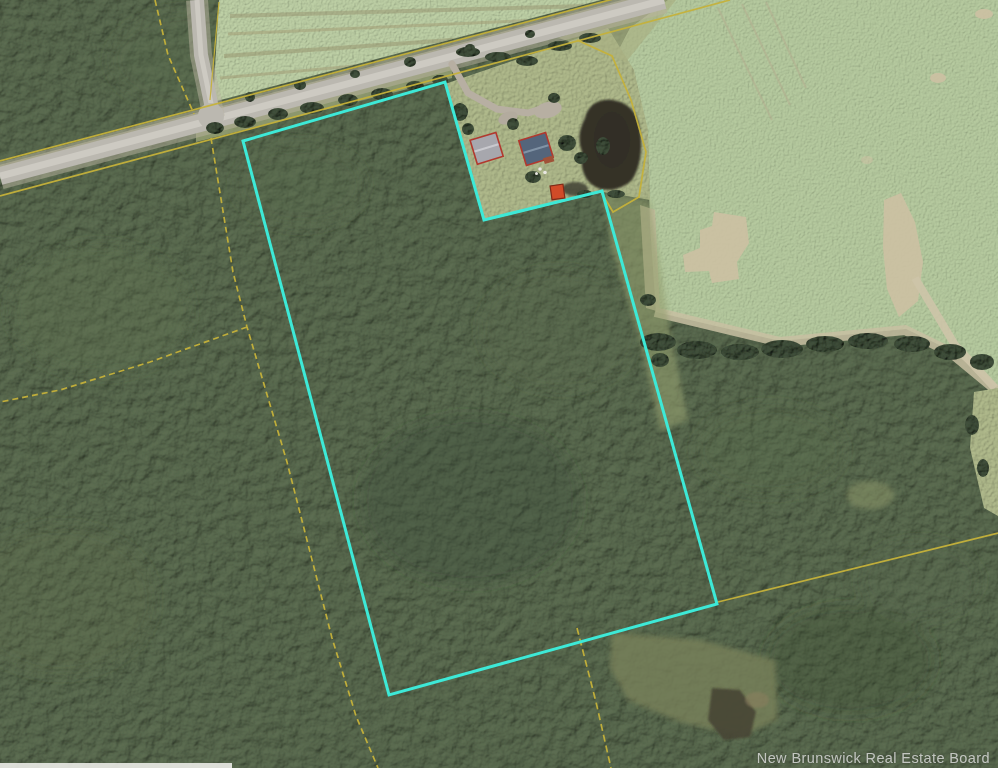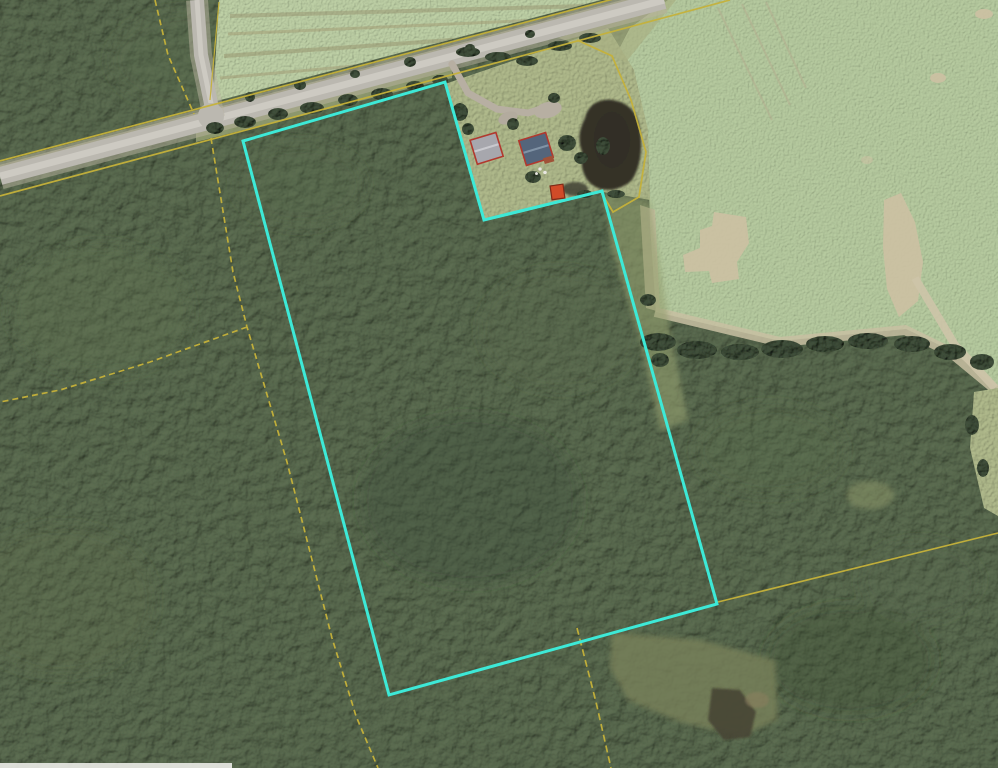--- a/index.html
+++ b/index.html
@@ -237,13 +237,14 @@
     <g fill="#e8e6e0">
       <circle cx="540" cy="169" r="1.8"></circle>
           <circle cx="545" cy="172.5" r="1.8"></circle>
           <circle cx="536.5" cy="173.5" r="1.5"></circle>
     </g>
   </g>
 
   <rect x="0" y="763" width="232" height="5" opacity="0.9" fill="#ecece8"></rect>
 </svg>
 
+<div class="watermark">New Brunswick Real Estate Board</div>
 </div>
 
 </body></html>

